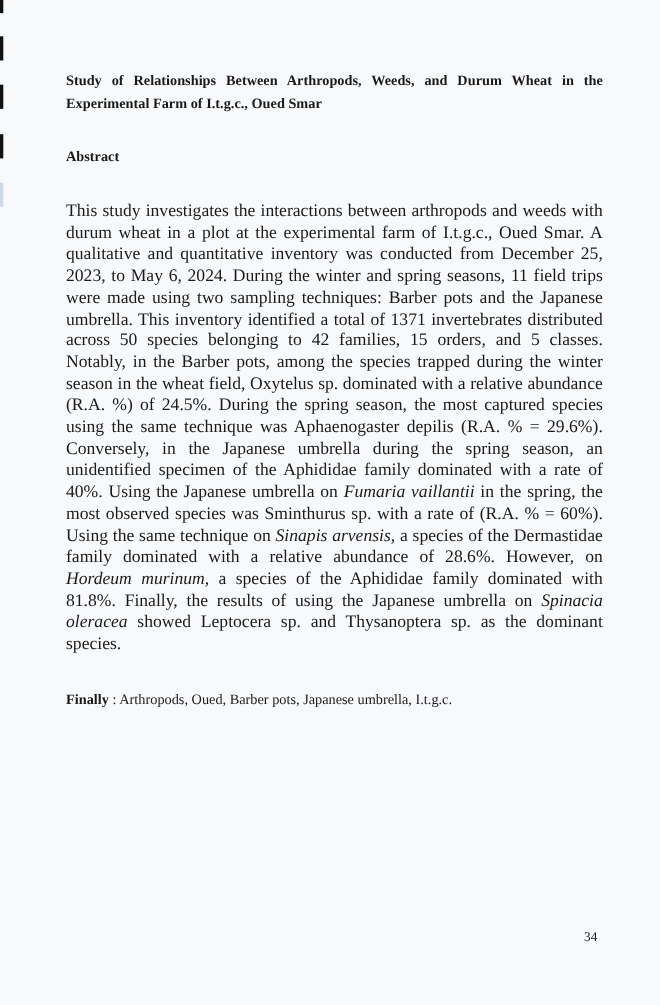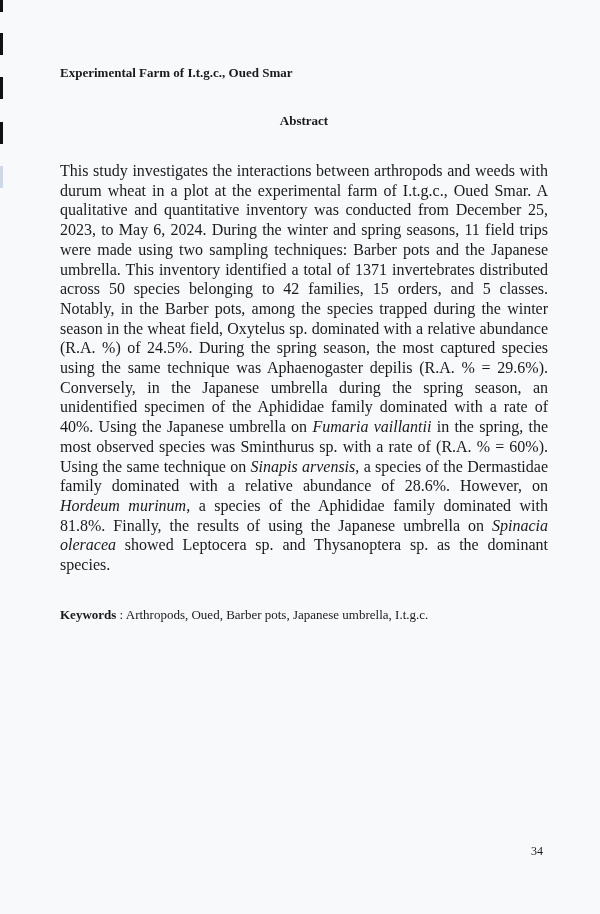--- a/index.html
+++ b/index.html
@@ -40,21 +40,20 @@
     .title .line1 {
       display: block;
       text-align: justify;
       text-align-last: justify;
     }
     .abstract-heading {
       font-weight: bold;
       font-size: 13px;
       margin: 30px 0 0 0;
       line-height: 16px;
-      text-align: center;
     }
     .abstract-body {
       margin: 32px 0 0 0;
       font-size: 16px;
       line-height: 19.7px;
       text-align: justify;
     }
     .abstract-body i { font-style: italic; }
     .keywords {
       margin: 32px 0 0 0;
@@ -73,23 +72,24 @@
 <body>
 
 <div class="scan-mark sm1"></div>
 <div class="scan-mark sm2"></div>
 <div class="scan-mark sm3"></div>
 <div class="scan-mark sm4"></div>
 <div class="scan-mark sm5"></div>
 
 <div class="page">
   <h1 class="title">
+    <span class="line1">Study of Relationships Between Arthropods, Weeds, and Durum Wheat in the</span>
     <span class="line2">Experimental Farm of I.t.g.c., Oued Smar</span>
   </h1>
 
   <h2 class="abstract-heading">Abstract</h2>
 
   <p class="abstract-body"><span>This study investigates the interactions between arthropods and weeds with durum wheat in a plot at the experimental farm of I.t.g.c., Oued Smar. A qualitative and quantitative inventory was conducted from December 25, 2023, to May 6, 2024. During the winter and spring seasons, 11 field trips were made using two sampling techniques: Barber pots and the Japanese umbrella. This inventory identified a total of 1371 invertebrates distributed across 50 species belonging to 42 families, 15 orders, and 5 classes. Notably, in the Barber pots, among the species trapped during the winter season in the wheat field, Oxytelus sp. dominated with a relative abundance (R.A. %) of 24.5%. During the spring season, the most captured species using the same technique was Aphaenogaster depilis (R.A. % = 29.6%). Conversely, in the Japanese umbrella during the spring season, an unidentified specimen of the Aphididae family dominated with a rate of 40%. Using the Japanese umbrella on </span><i>Fumaria vaillantii</i><span> in the spring, the most observed species was Sminthurus sp. with a rate of (R.A. % = 60%). Using the same technique on </span><i>Sinapis arvensis</i><span>, a species of the Dermastidae family dominated with a relative abundance of 28.6%. However, on </span><i>Hordeum murinum</i><span>, a species of the Aphididae family dominated with 81.8%. Finally, the results of using the Japanese umbrella on </span><i>Spinacia oleracea</i><span> showed Leptocera sp. and Thysanoptera sp. as the dominant species.</span></p>
 
-  <p class="keywords"><b>Keywords</b><span> : </span><span>Arthropods, Oued, Barber pots, Japanese umbrella, I.t.g.c.</span></p>
+  <p class="keywords"><b>Finally</b><span> : </span><span>Arthropods, Oued, Barber pots, Japanese umbrella, I.t.g.c.</span></p>
 </div>
 
 <div class="page-number">34</div>
 
 </body></html>

